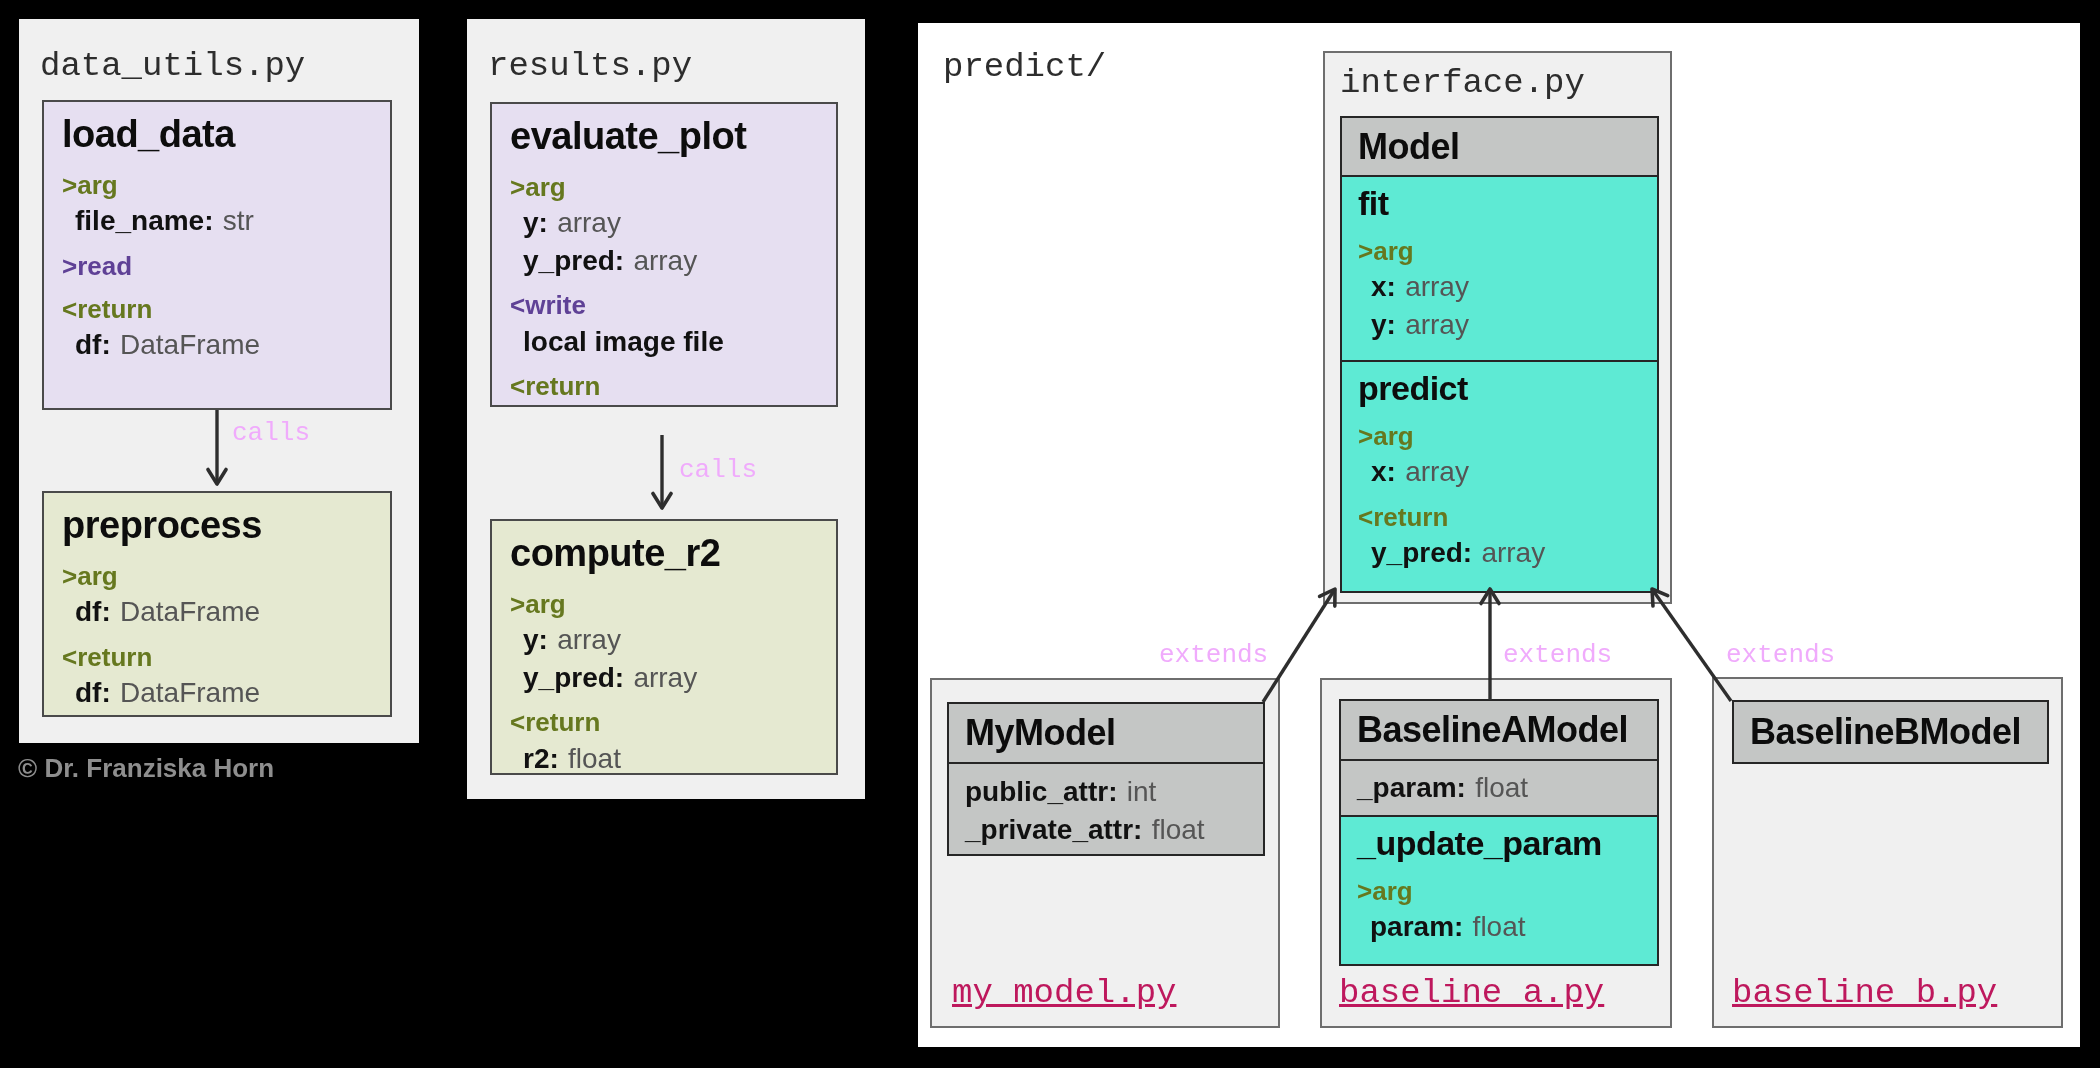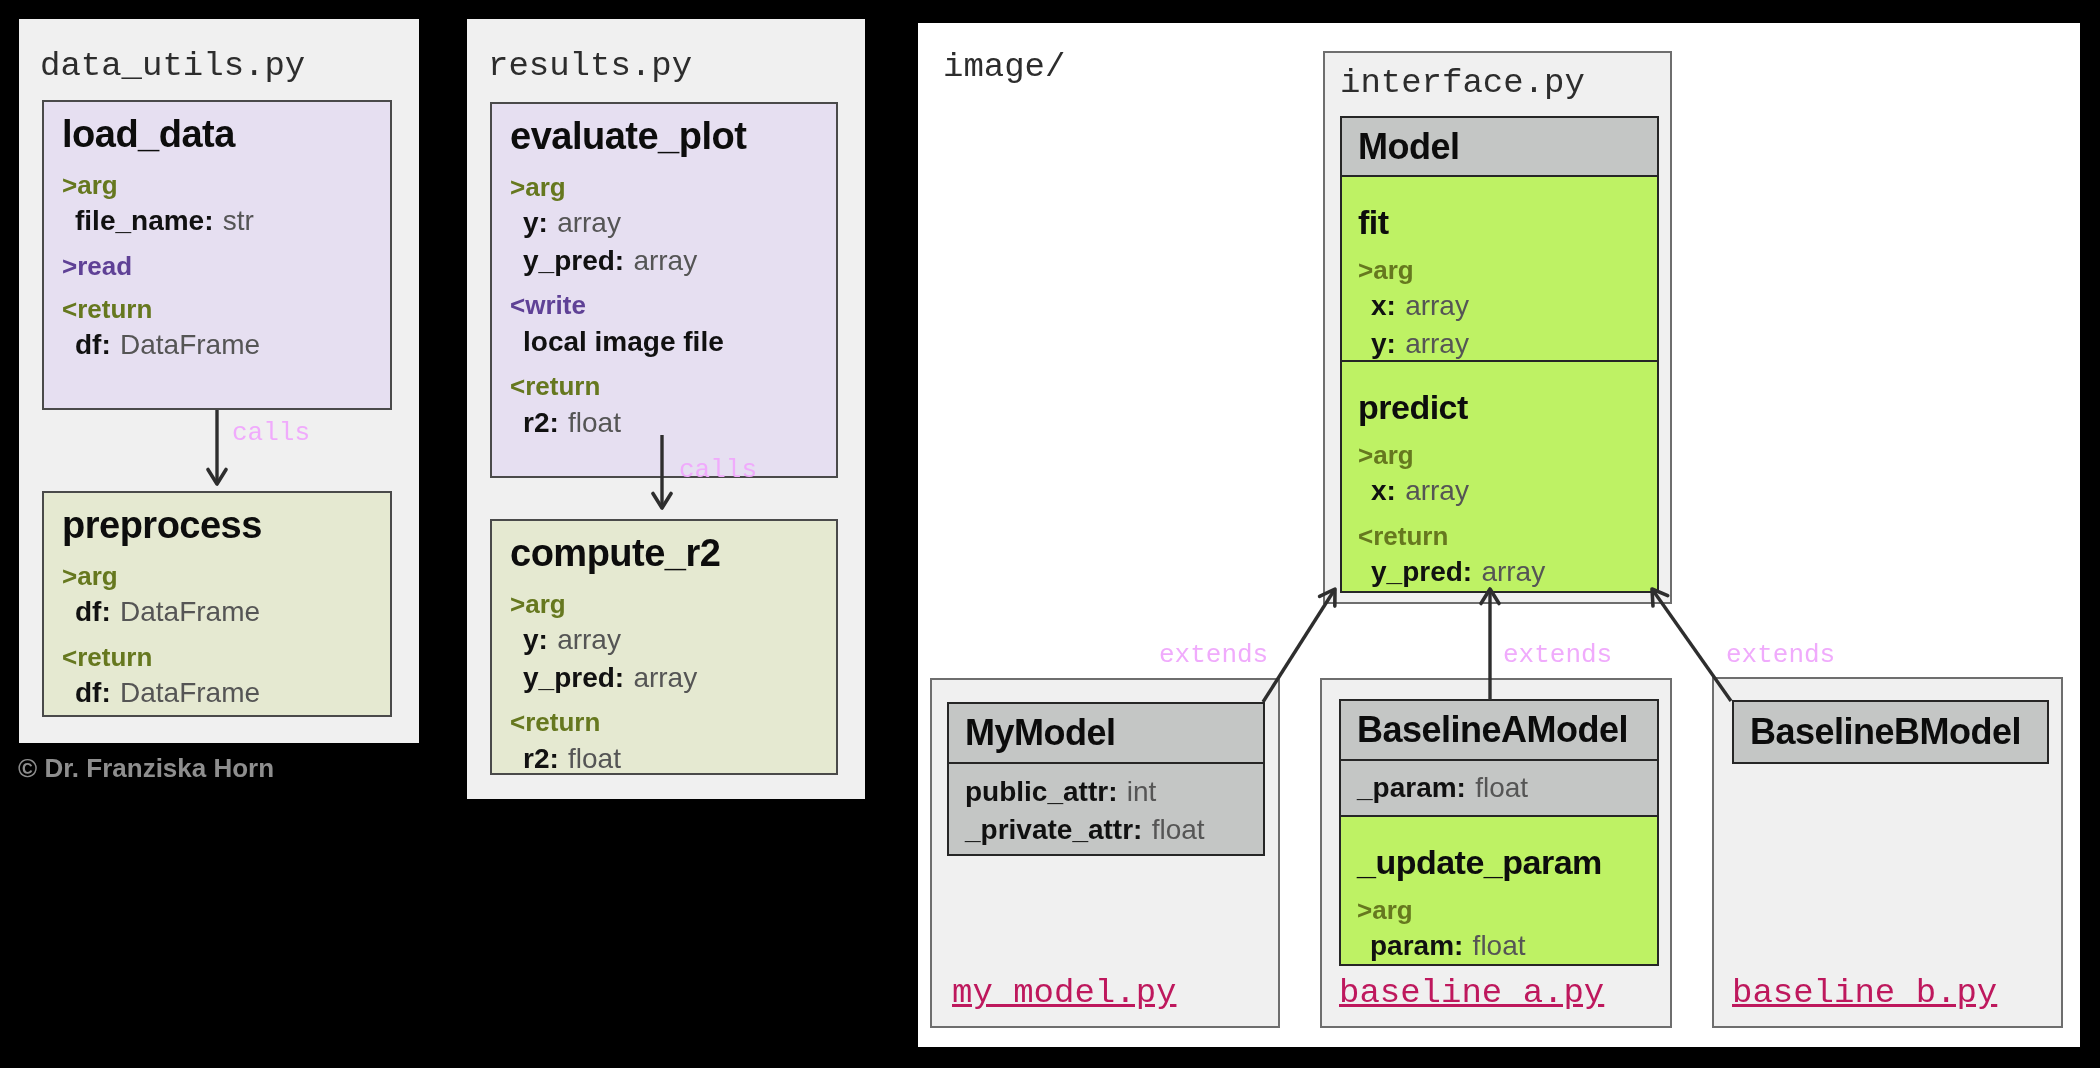--- a/index.html
+++ b/index.html
@@ -19,21 +19,21 @@
   .kw.olive{color:#66781f;}
   .kw.purplekw{color:#5f4196;}
   .pline{font-size:28px;line-height:1.28;padding-left:13px;color:#1a1a1a;margin-top:2px;white-space:nowrap;}
   .pname{font-weight:700;color:#111;}
   .ptype{color:#555;margin-left:0.33em;}
   .ioline{font-weight:700;font-size:28px;line-height:1.28;padding-left:13px;margin-top:2px;color:#111;white-space:nowrap;}
   .clsbox{position:absolute;border:2px solid #262626;box-sizing:border-box;background:#f0f0f0;}
   .clshead{background:#c4c6c5;display:flex;align-items:center;padding:0 16px;font-size:36px;font-weight:700;color:#0c0c0c;box-sizing:border-box;letter-spacing:-0.5px;}
   .attrs{background:#c4c6c5;border-top:2px solid #262626;padding:8px 16px;box-sizing:border-box;overflow:hidden;}
   .attrrow{background:#c4c6c5;border-top:2px solid #262626;display:flex;align-items:center;padding:0 16px;box-sizing:border-box;}
-  .sec{background:#bef264;border-top:2px solid #262626;padding:25px 16px;box-sizing:border-box;overflow:hidden;}
+  .sec{background:#5eead4;border-top:2px solid #262626;padding:6px 16px;box-sizing:border-box;overflow:hidden;}
   .mname{font-size:34px;font-weight:700;line-height:1.2;color:#0d0d0d;letter-spacing:-0.5px;}
   .arrowlabel{position:absolute;font:400 26px/1.2 "Liberation Mono",monospace;color:#f0abfc;white-space:nowrap;}
   .copyright{position:absolute;left:18px;top:753px;font-size:26px;font-weight:700;color:#8e8e8e;white-space:nowrap;}
   svg.overlay{position:absolute;left:0;top:0;pointer-events:none;}
 </style>
 </head>
 <body>
 
 <div class="stage">
 
@@ -54,21 +54,21 @@
       <div class="kw olive">&gt;arg</div>
       <div class="pline"><span class="pname">df:</span><span class="ptype">DataFrame</span></div>
       <div class="kw olive">&lt;return</div>
       <div class="pline"><span class="pname">df:</span><span class="ptype">DataFrame</span></div>
     </div>
   </section>
 
   <section class="panel" style="left:467px;top:19px;width:398px;height:780px;">
     <div class="ptitle">results.py</div>
 
-    <div class="fbox purple" style="left:23px;top:83px;width:348px;height:376px;">
+    <div class="fbox purple" style="left:23px;top:83px;width:348px;height:305px;">
       <div class="fname">evaluate_plot</div>
       <div class="kw olive">&gt;arg</div>
       <div class="pline"><span class="pname">y:</span><span class="ptype">array</span></div>
       <div class="pline"><span class="pname">y_pred:</span><span class="ptype">array</span></div>
       <div class="kw purplekw">&lt;write</div>
       <div class="ioline">local image file</div>
       <div class="kw olive">&lt;return</div>
       <div class="pline"><span class="pname">r2:</span><span class="ptype">float</span></div>
     </div>
 
@@ -76,21 +76,21 @@
       <div class="fname">compute_r2</div>
       <div class="kw olive">&gt;arg</div>
       <div class="pline"><span class="pname">y:</span><span class="ptype">array</span></div>
       <div class="pline"><span class="pname">y_pred:</span><span class="ptype">array</span></div>
       <div class="kw olive">&lt;return</div>
       <div class="pline"><span class="pname">r2:</span><span class="ptype">float</span></div>
     </div>
   </section>
 
   <section class="panel white" style="left:918px;top:23px;width:1162px;height:1024px;">
-    <div class="ptitle" style="left:25px;top:24px;">image/</div>
+    <div class="ptitle" style="left:25px;top:24px;">predict/</div>
 
     <div class="subpanel" style="left:405px;top:28px;width:349px;height:553px;">
       <div class="sptitle">interface.py</div>
       <div class="clsbox" style="left:15px;top:63px;width:319px;">
         <div class="clshead" style="height:57px;border-top:0;">Model</div>
         <div class="sec" style="height:185px;">
           <div class="mname">fit</div>
           <div class="kw olive">&gt;arg</div>
           <div class="pline"><span class="pname">x:</span><span class="ptype">array</span></div>
           <div class="pline"><span class="pname">y:</span><span class="ptype">array</span></div>

